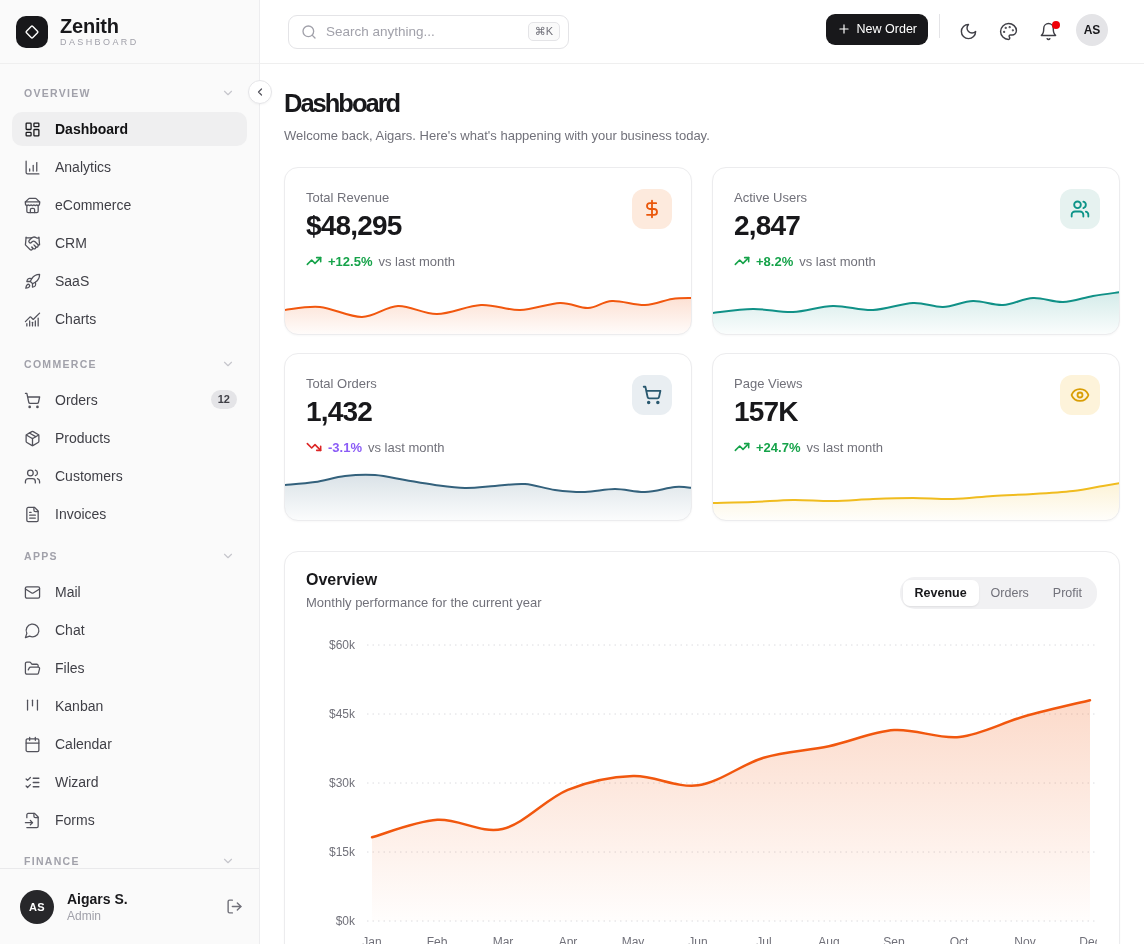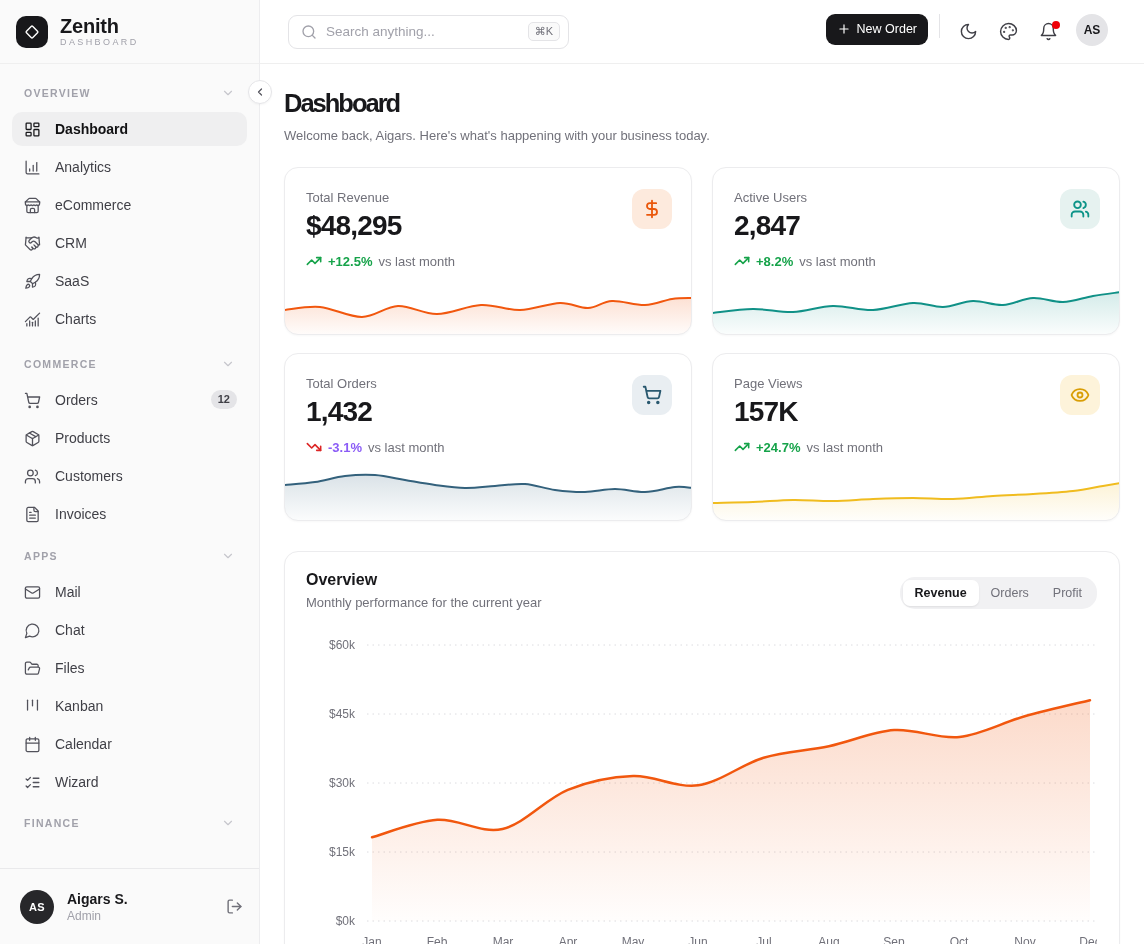--- a/index.html
+++ b/index.html
@@ -226,20 +226,29 @@
     <div class="item">
         <svg class="i" width="17" height="17" viewBox="0 0 24 24" fill="none" stroke="currentColor" stroke-width="1.8" stroke-linecap="round" stroke-linejoin="round">
           <path d="m3 17 2 2 4-4"></path>
           <path d="m3 7 2 2 4-4"></path>
           <path d="M13 6h8"></path>
           <path d="M13 12h8"></path>
           <path d="M13 18h8"></path>
         </svg>
         <span>Wizard</span>
       </div>
+    <div class="item">
+        <svg class="i" width="17" height="17" viewBox="0 0 24 24" fill="none" stroke="currentColor" stroke-width="1.8" stroke-linecap="round" stroke-linejoin="round">
+          <path d="M4 22h14a2 2 0 0 0 2-2V7l-5-5H6a2 2 0 0 0-2 2v4"></path>
+          <path d="M14 2v4a2 2 0 0 0 2 2h4"></path>
+          <path d="M2 15h10"></path>
+          <path d="m9 18 3-3-3-3"></path>
+        </svg>
+        <span>Forms</span>
+      </div>
     <div class="sec mt" style="margin-top:17px">
         <span>FINANCE</span>
         <svg class="i" width="14" height="14" viewBox="0 0 24 24" fill="none" stroke="currentColor" stroke-width="2" stroke-linecap="round" stroke-linejoin="round">
           <path d="m6 9 6 6 6-6"></path>
         </svg>
       </div>
   </nav>
   <div class="sfoot">
     <div class="sav">AS</div>
     <div>

